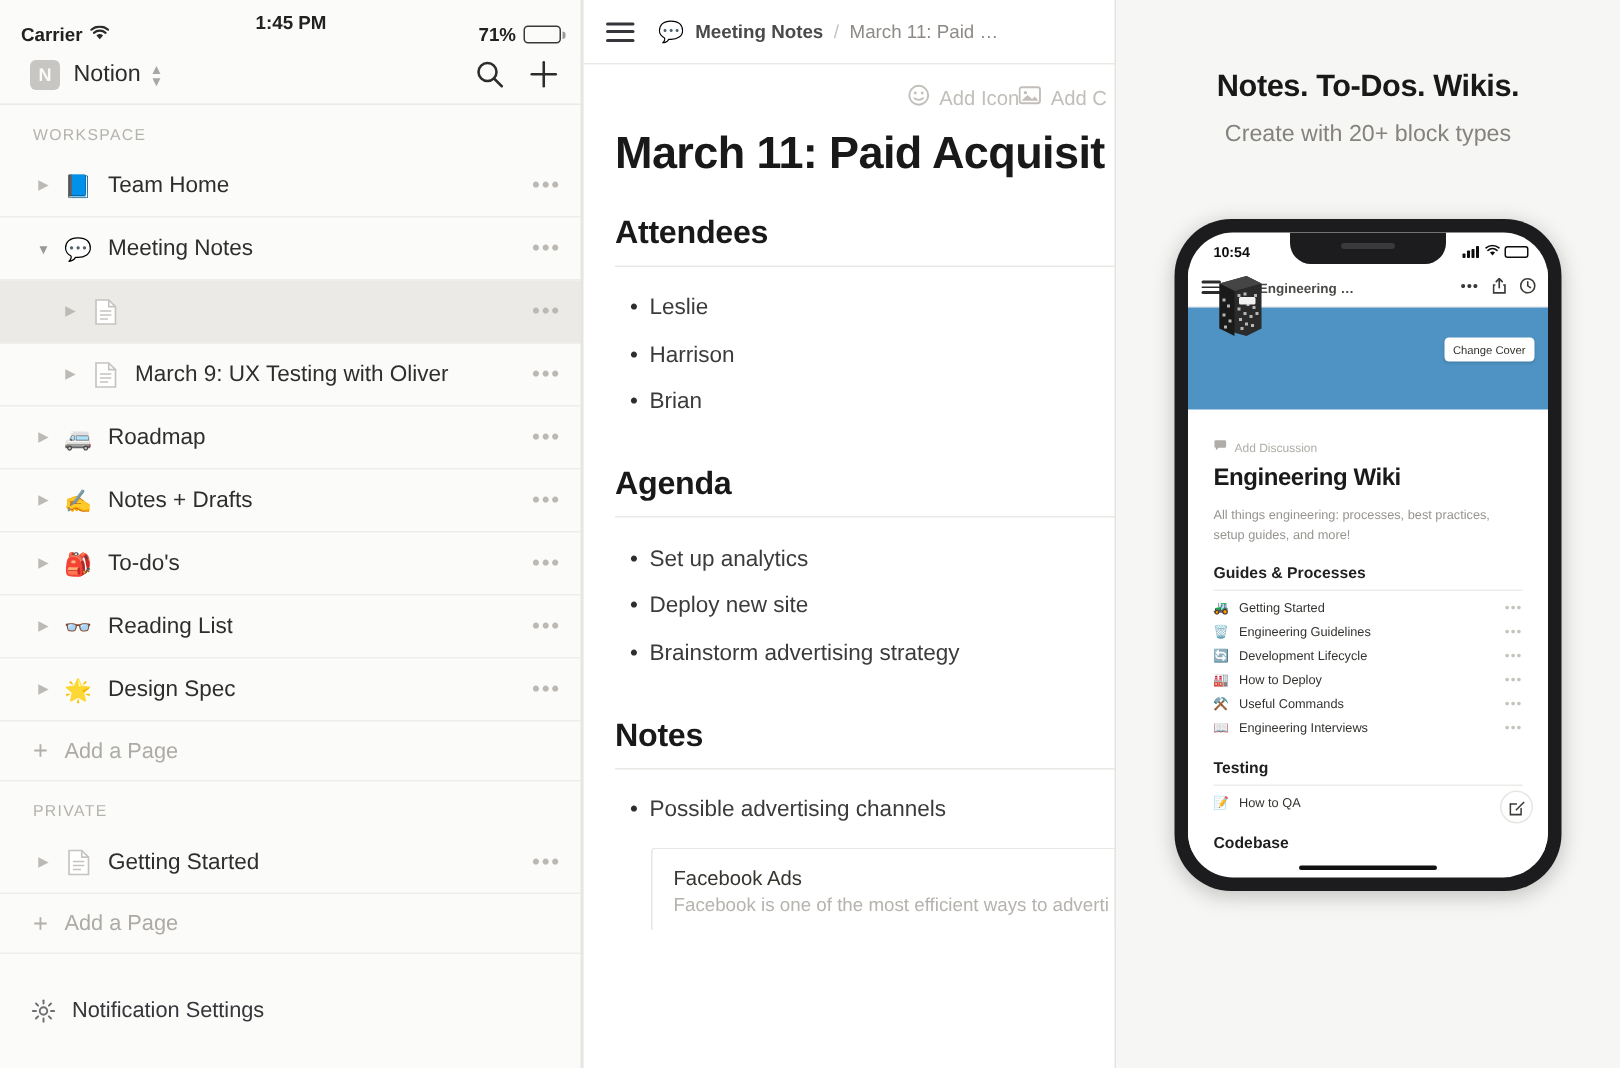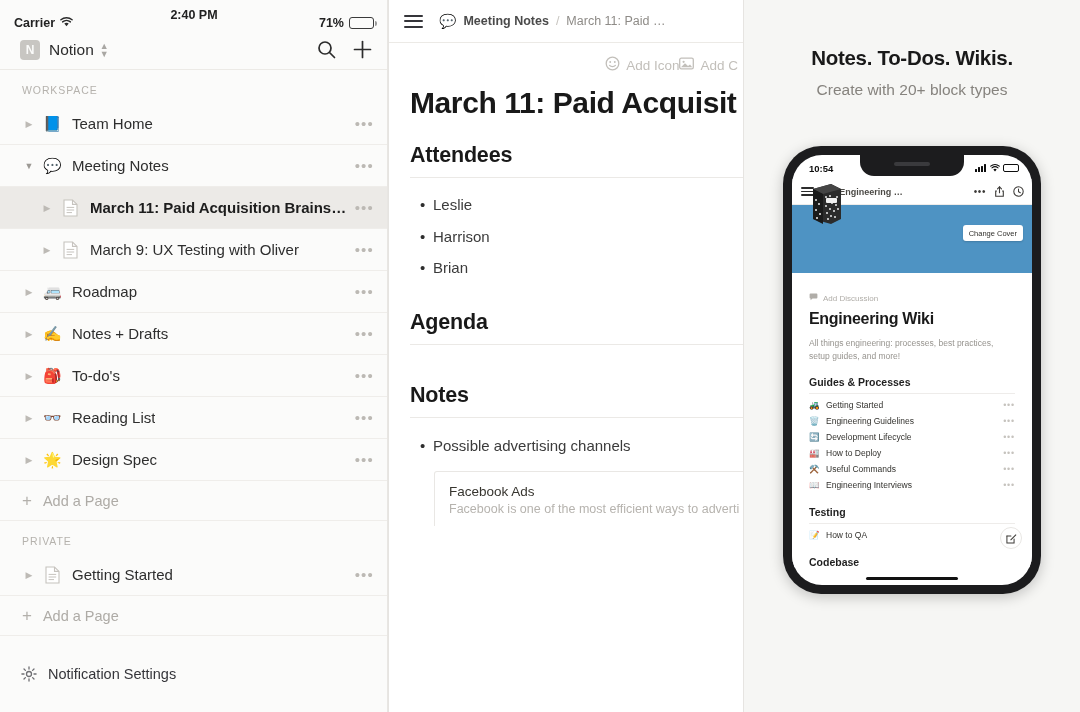--- a/index.html
+++ b/index.html
@@ -270,21 +270,21 @@
       <div class="sb-carrier">
         <span>Carrier</span>
         <span class="wifi-ico">
           <svg width="13" height="10" viewBox="0 0 13 10">
               <path d="M6.5 9.2 L4.3 6.6 a3.4 3.4 0 0 1 4.4 0 Z" fill="#2b2b2b"></path>
               <path d="M2.6 4.9 a5.9 5.9 0 0 1 7.8 0" stroke="#2b2b2b" stroke-width="1.4" fill="none" stroke-linecap="round"></path>
               <path d="M0.9 2.8 a8.6 8.6 0 0 1 11.2 0" stroke="#2b2b2b" stroke-width="1.4" fill="none" stroke-linecap="round"></path>
             </svg>
         </span>
       </div>
-      <div class="sb-time">2:40 PM</div>
+      <div class="sb-time">1:45 PM</div>
       <div class="sb-right">
         <span>71%</span>
         <span class="batt"><span class="batt-fill" id="battFill" style="width: 71%;"></span></span>
       </div>
     </div>
 
     <div class="ws-header">
       <div class="ws-avatar">N</div>
       <div class="ws-name">Notion</div>
       <div class="ws-chevrons">
@@ -327,21 +327,20 @@
             <svg class="doc-ico" viewBox="0 0 15 18">
               <path d="M1 1 h8.5 L14 5.4 V17 H1 Z" fill="#fff" stroke="#c6c3be" stroke-width="1.1"></path>
               <path d="M9.5 1 V5.4 H14" fill="none" stroke="#c6c3be" stroke-width="1.1"></path>
               <g stroke="#c6c3be" stroke-width="1">
                 <line x1="3.6" y1="8.4" x2="11.2" y2="8.4"></line>
                 <line x1="3.6" y1="11" x2="11.2" y2="11"></line>
                 <line x1="3.6" y1="13.6" x2="9" y2="13.6"></line>
               </g>
             </svg>
           </span>
-          <span class="nav-label">March 11: Paid Acquisition Brainst…</span>
           <span class="dots">•••</span>
         </div>
         <div class="nav-row indent">
           <span class="disc">▶</span>
           <span class="nav-emoji">
             <svg class="doc-ico" viewBox="0 0 15 18">
               <path d="M1 1 h8.5 L14 5.4 V17 H1 Z" fill="#fff" stroke="#c6c3be" stroke-width="1.1"></path>
               <path d="M9.5 1 V5.4 H14" fill="none" stroke="#c6c3be" stroke-width="1.1"></path>
               <g stroke="#c6c3be" stroke-width="1">
                 <line x1="3.6" y1="8.4" x2="11.2" y2="8.4"></line>
@@ -474,20 +473,25 @@
           <div class="h2">Attendees</div>
           <div class="h2-rule"></div>
           <ul class="bullets">
             <li>Leslie</li>
             <li>Harrison</li>
             <li>Brian</li>
           </ul>
           <div class="sect-gap"></div>
           <div class="h2">Agenda</div>
           <div class="h2-rule"></div>
+          <ul class="bullets">
+            <li>Set up analytics</li>
+            <li>Deploy new site</li>
+            <li>Brainstorm advertising strategy</li>
+          </ul>
           <div class="sect-gap"></div>
           <div class="h2">Notes</div>
           <div class="h2-rule"></div>
           <ul class="bullets">
             <li>Possible advertising channels</li>
           </ul>
         </div>
       <div class="callout">
         <div class="callout-title">Facebook Ads</div>
         <div class="callout-desc">Facebook is one of the most efficient ways to adverti</div>

